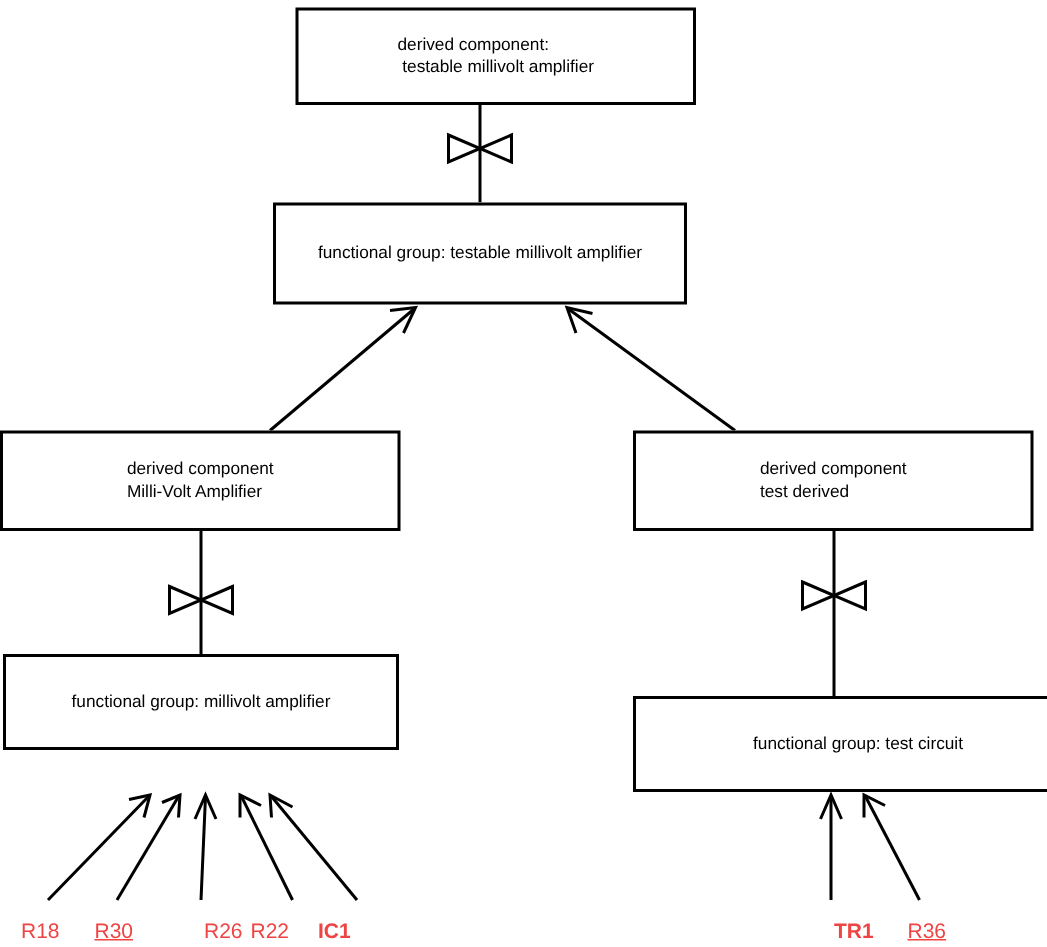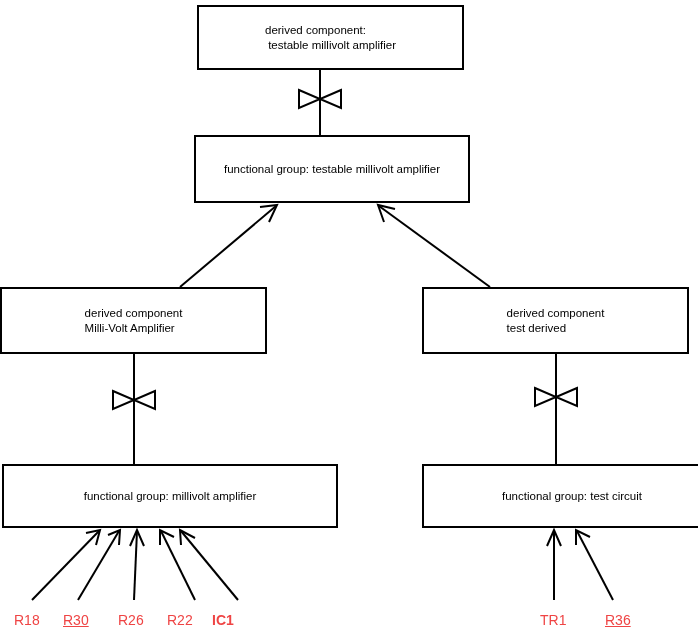--- a/index.html
+++ b/index.html
@@ -111,41 +111,41 @@
     <g>
       <line x1="613" y1="600" x2="577" y2="531" stroke="#000" stroke-width="2"></line>
       <path d="M 590 537 L 576 530 L 576 545" fill="none" stroke="#000" stroke-width="2"></path>
     </g>
   </svg>
 
   <div class="node-box" style="left:182px; top:5px; width:267px; height:65px;margin-left:15px;">
     <div class="node-text"><span>derived component:</span><br><span> testable millivolt amplifier</span></div>
   </div>
 
-  <div class="node-box" style="left:194px; top:135px; width:276px; height:68px;">
+  <div class="node-box" style="left:182px; top:135px; width:276px; height:68px;">
     <div class="node-text centered">functional group: testable millivolt amplifier</div>
   </div>
 
   <div class="node-box" style="left:0px; top:287px; width:267px; height:67px;">
     <div class="node-text"><span>derived component</span><br><span>Milli-Volt Amplifier</span></div>
   </div>
 
   <div class="node-box" style="left:422px; top:287px; width:267px; height:67px;">
     <div class="node-text"><span>derived component</span><br><span>test derived</span></div>
   </div>
 
-  <div class="node-box" style="left:2px; top:464px; width:336px; height:64px;">
+  <div class="node-box" style="left:2px; top:436px; width:264px; height:64px;">
     <div class="node-text centered">functional group: millivolt amplifier</div>
   </div>
 
   <div class="node-box" style="left:422px; top:464px; width:300px; height:64px;">
     <div class="node-text centered">functional group: test circuit</div>
   </div>
 
   <div class="leaf-label" style="left:14px; top:612px;">R18</div>
   <div class="leaf-label" style="left:63px; top:612px;text-decoration:underline;">R30</div>
-  <div class="leaf-label" style="left:118px; top:612px;">R26</div>
+  <div class="leaf-label" style="left:136px; top:612px;">R26</div>
   <div class="leaf-label" style="left:167px; top:612px;">R22</div>
   <div class="leaf-label" style="left:212px; top:612px;font-weight:bold;">IC1</div>
-  <div class="leaf-label" style="left:540px; top:612px;">TR1</div>
+  <div class="leaf-label" style="left:556px; top:612px;font-weight:bold;">TR1</div>
   <div class="leaf-label" style="left:605px; top:612px;text-decoration:underline;">R36</div>
 
 </div>
 
 </body></html>

